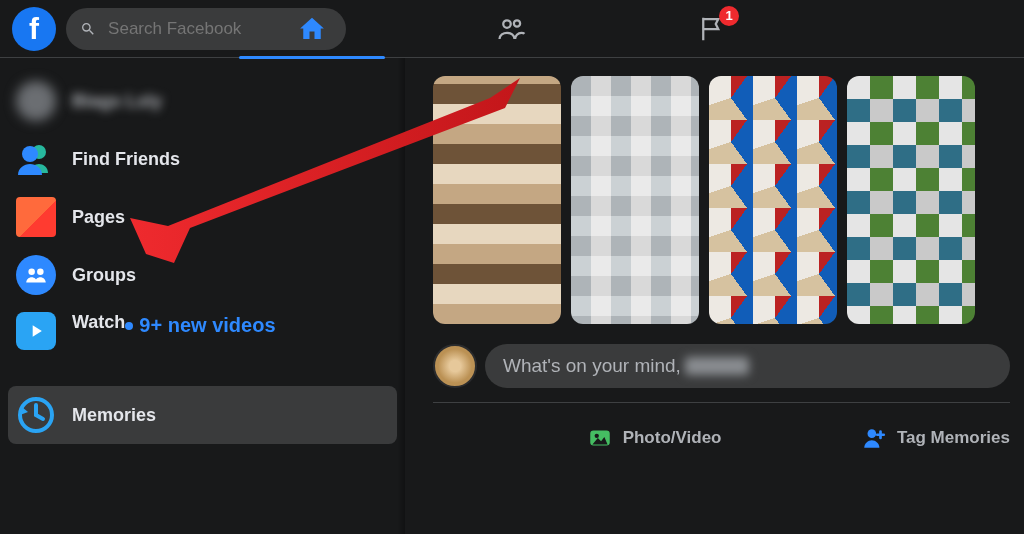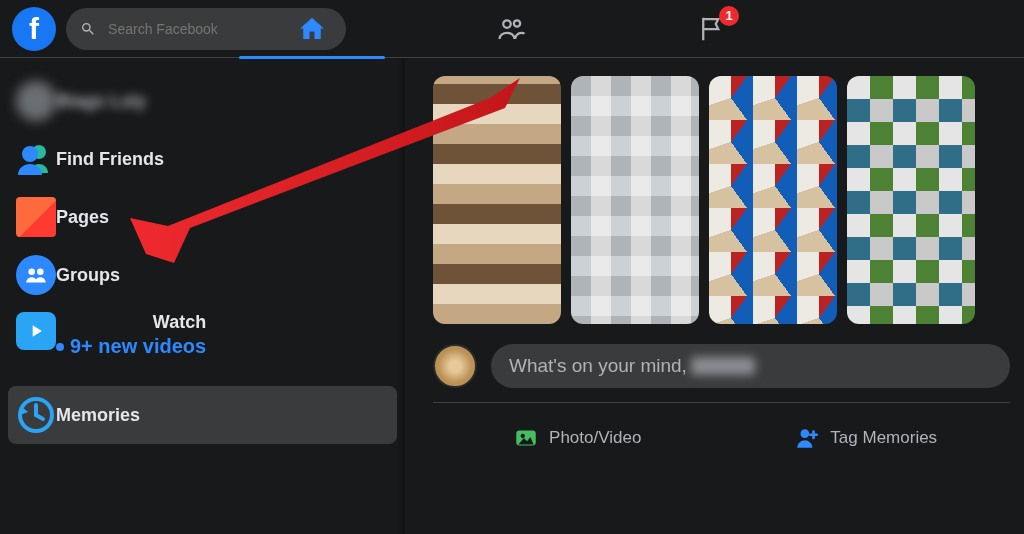--- a/index.html
+++ b/index.html
@@ -46,21 +46,21 @@
     height: 42px; width: 280px;
     background: var(--bg-hover);
     border-radius: 50px;
     display: flex; align-items: center;
     padding: 0 14px;
     gap: 10px;
   }
   .search svg { fill: var(--text-dim); }
   .search input {
     border: none; outline: none; background: transparent;
-    color: var(--text-dim); font-size: 14px; width: 100%;
+    color: var(--text-dim); font-size: 17px; width: 100%;
   }
   .topnav {
     position: absolute;
     left: 50%; transform: translateX(-50%);
     height: 58px;
     display: flex;
     gap: 90px;
     align-items: center;
   }
   .topnav-item {
@@ -102,32 +102,33 @@
     content: "";
     position: absolute;
     right: 0; top: 0; bottom: 0;
     width: 8px;
     background: linear-gradient(to right, transparent, rgba(0,0,0,.3));
     pointer-events: none;
   }
   .side-item {
     height: 58px;
     display: flex; align-items: center;
+    gap: 16px;
     padding: 0 8px;
     border-radius: 8px;
     cursor: pointer;
     font-size: 18px;
     font-weight: 600;
   }
   .side-item.watch { height: 62px; align-items: flex-start; padding-top: 8px; }
   .side-item.selected {
     background: var(--bg-hover);
     margin-top: 20px;
   }
-  .side-labels { display: flex; flex-direction: column; text-align: right; }
+  .side-labels { display: flex; flex-direction: row; }
   .side-sub {
     font-size: 20px; font-weight: 600;
     color: var(--accent);
     margin-top: 2px;
     display: flex; align-items: center; gap: 6px;
   }
   .side-sub .dot {
     width: 8px; height: 8px; border-radius: 50%;
     background: var(--accent);
   }
@@ -192,21 +193,21 @@
   .pix.b { background: repeating-conic-gradient(#d9d9d9 0 25%, #eaeaea 25% 50%, #cbd1d4 50% 75%, #aeb4b8 75% 100%); background-size: 40px 40px; }
   .pix.c { background: repeating-conic-gradient(#b22 0 10%, #115db8 10% 40%, #d6c2a0 40% 70%, #ede9e3 70% 100%); background-size: 44px 44px; }
   .pix.d { background: repeating-conic-gradient(#4d8134 0 25%, #c9c9c9 25% 50%, #2f6e86 50% 75%, #e5e5e5 75% 100%); background-size: 46px 46px; }
 
   .composer {
     background: transparent;
     display:flex; flex-direction:column;
     gap: 14px;
   }
   .composer-row1 {
-    display:flex; align-items:center; gap: 14px;
+    display:flex; align-items:center; gap: 8px;
   }
   .avatar-sm {
     width: 44px; height: 44px; border-radius: 50%;
     background: radial-gradient(#e6c89a 20%, #bb9154 60%);
     border: 2px solid #2b2c2e;
   }
   .composer-input {
     flex:1; height: 44px;
     background: var(--bg-hover);
     border-radius: 50px;
@@ -218,25 +219,25 @@
   }
   .composer-blur { filter: blur(5px); margin-left: 4px; background: #8a8d91; width: 64px; height: 18px; border-radius: 4px; }
   .composer-divider {
     height: 1px; background: var(--divider);
   }
   .composer-actions {
     display:flex;
   }
   .composer-act {
     flex:1; height: 42px;
-    display:flex; align-items:center; justify-content:center;
+    display:flex; align-items:center; justify-content:flex-end;
     gap: 10px;
     border-radius: 8px;
     cursor:pointer;
-    color: var(--text-dim); font-weight:400; font-size: 17px;
+    color: var(--text-dim); font-weight:700; font-size: 17px;
   }
 
   
   .annotation-arrow {
     position: absolute;
     left: 110px;
     top: 78px;
     pointer-events: none;
   }
 </style>

